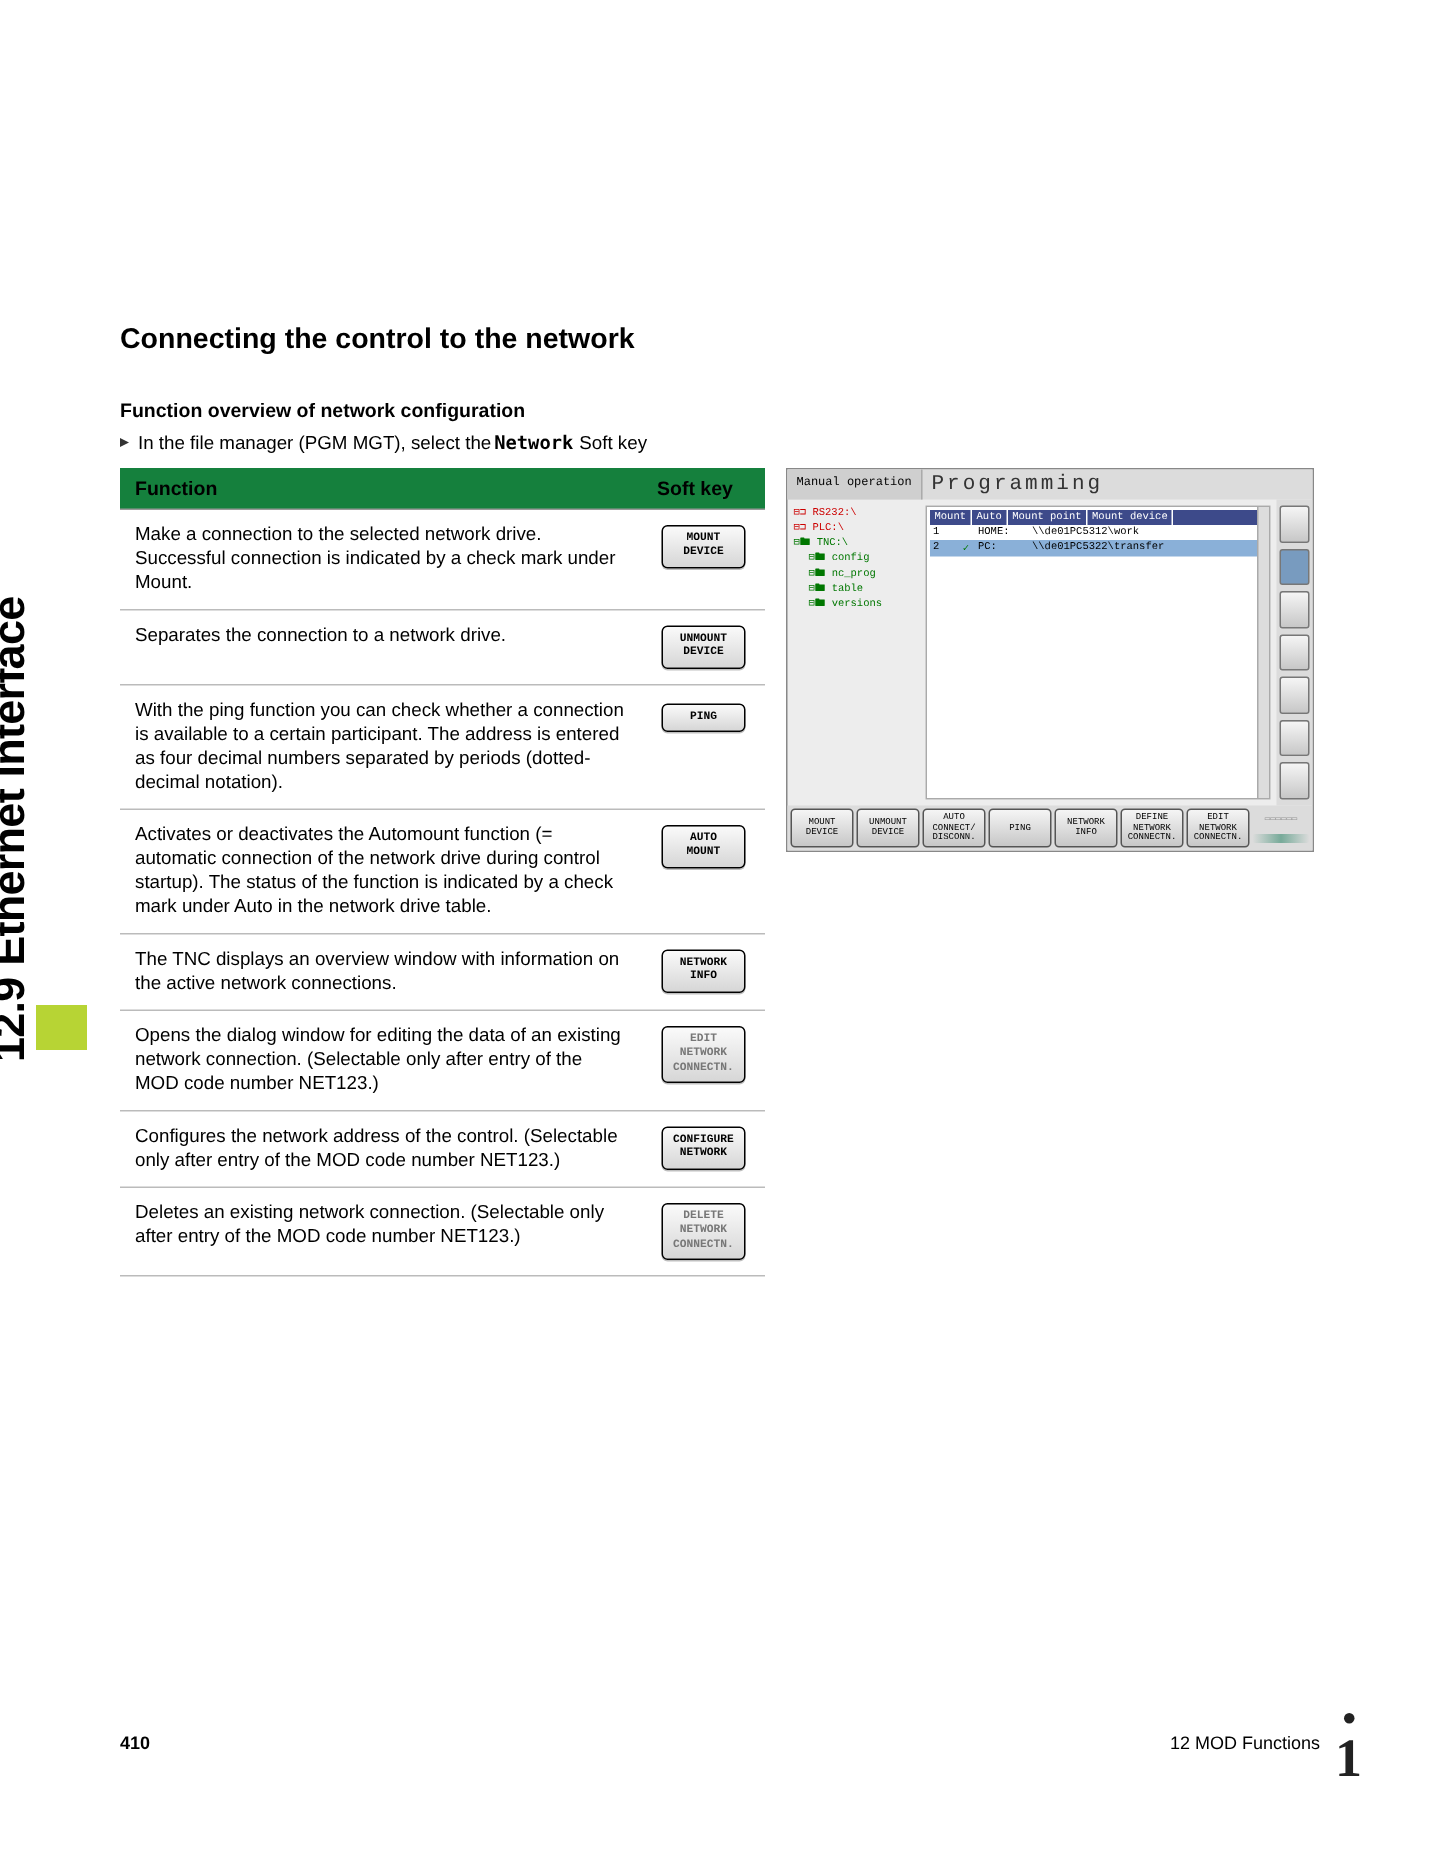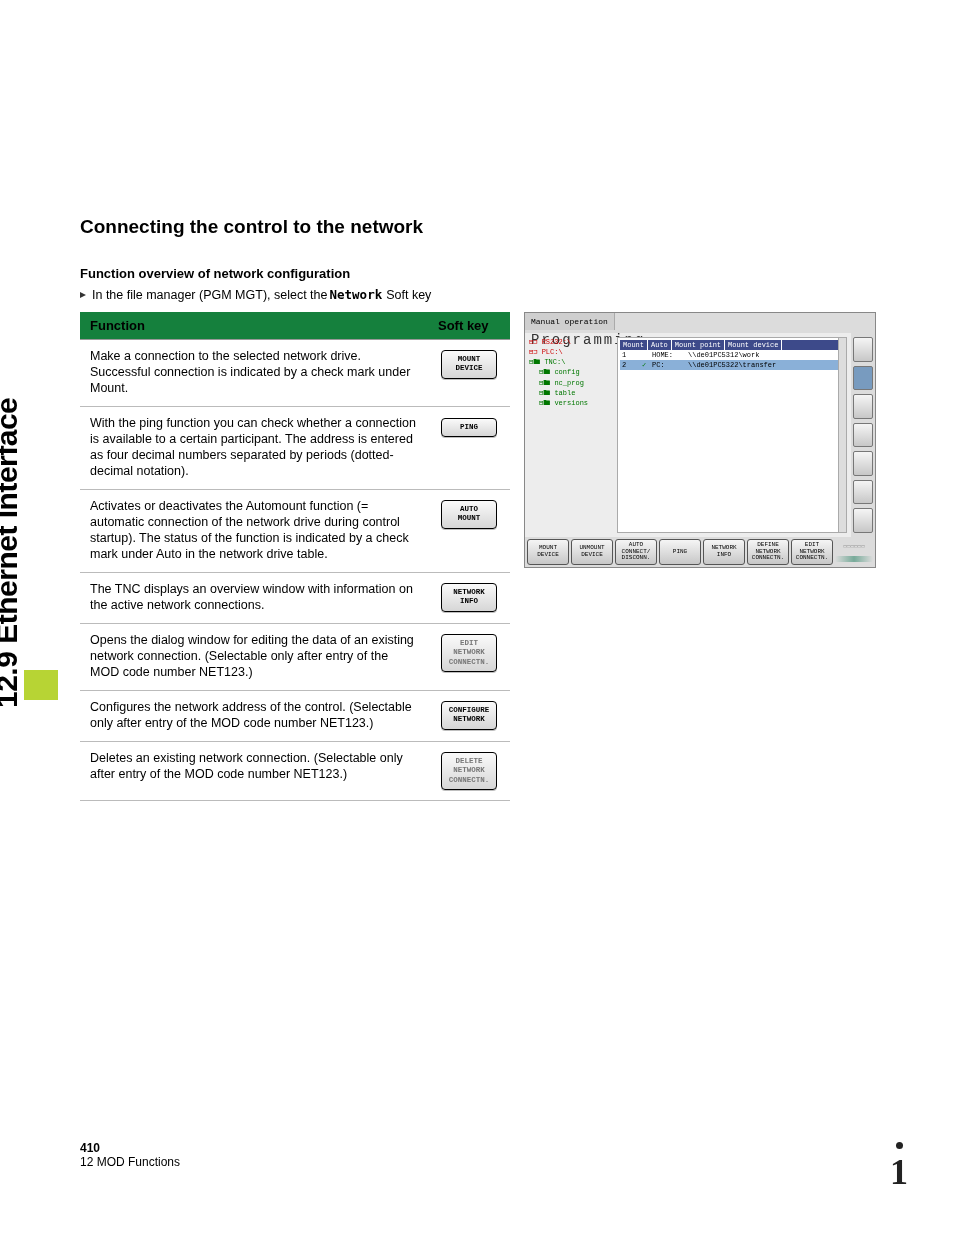--- a/index.html
+++ b/index.html
@@ -127,21 +127,20 @@
     border: 1px solid #888;
     background: #ededed;
     display: flex;
     flex-direction: column;
     font-family: "Courier New", monospace;
   }
   .ss-header {
     display: flex;
     height: 20px;
     background: #dcdcdc;
-    flex-direction: column;
   }
   .ss-header .mo {
     font-size: 8px;
     padding: 4px 6px;
     background: #cfcfcf;
     border-right: 1px solid #aaa;
     width: 90px;
   }
   .ss-header .pg {
     font-size: 14px;
@@ -245,21 +244,20 @@
   }
   
   .page-footer {
     position: absolute;
     left: 80px;
     bottom: 66px;
     width: 800px;
     display: flex;
     justify-content: space-between;
     font-size: 12px;
-    flex-direction: column;
   }
   .page-footer .pn { font-weight: bold; }
   .info-icon-wrap {
     position: absolute;
     right: 40px;
     bottom: 40px;
     width: 56px;
     height: 56px;
     border-top-left-radius: 56px;
     overflow: hidden;
@@ -312,20 +310,25 @@
         <thead>
           <tr>
             <th>Function</th>
             <th style="width:82px">Soft key</th>
           </tr>
         </thead>
         <tbody>
           <tr>
             <td>Make a connection to the selected network drive. Successful connection is indicated by a check mark under Mount.</td>
             <td class="keycell"><span class="softkey-btn">MOUNT
+DEVICE</span></td>
+          </tr>
+          <tr>
+            <td>Separates the connection to a network drive.</td>
+            <td class="keycell"><span class="softkey-btn">UNMOUNT
 DEVICE</span></td>
           </tr>
           <tr>
             <td>With the ping function you can check whether a connection is available to a certain participant. The address is entered as four decimal numbers separated by periods (dotted-decimal notation).</td>
             <td class="keycell"><span class="softkey-btn">PING</span></td>
           </tr>
           <tr>
             <td>Activates or deactivates the Automount function (= automatic connection of the network drive during control startup). The status of the function is indicated by a check mark under Auto in the network drive table.</td>
             <td class="keycell"><span class="softkey-btn">AUTO
 MOUNT</span></td>

